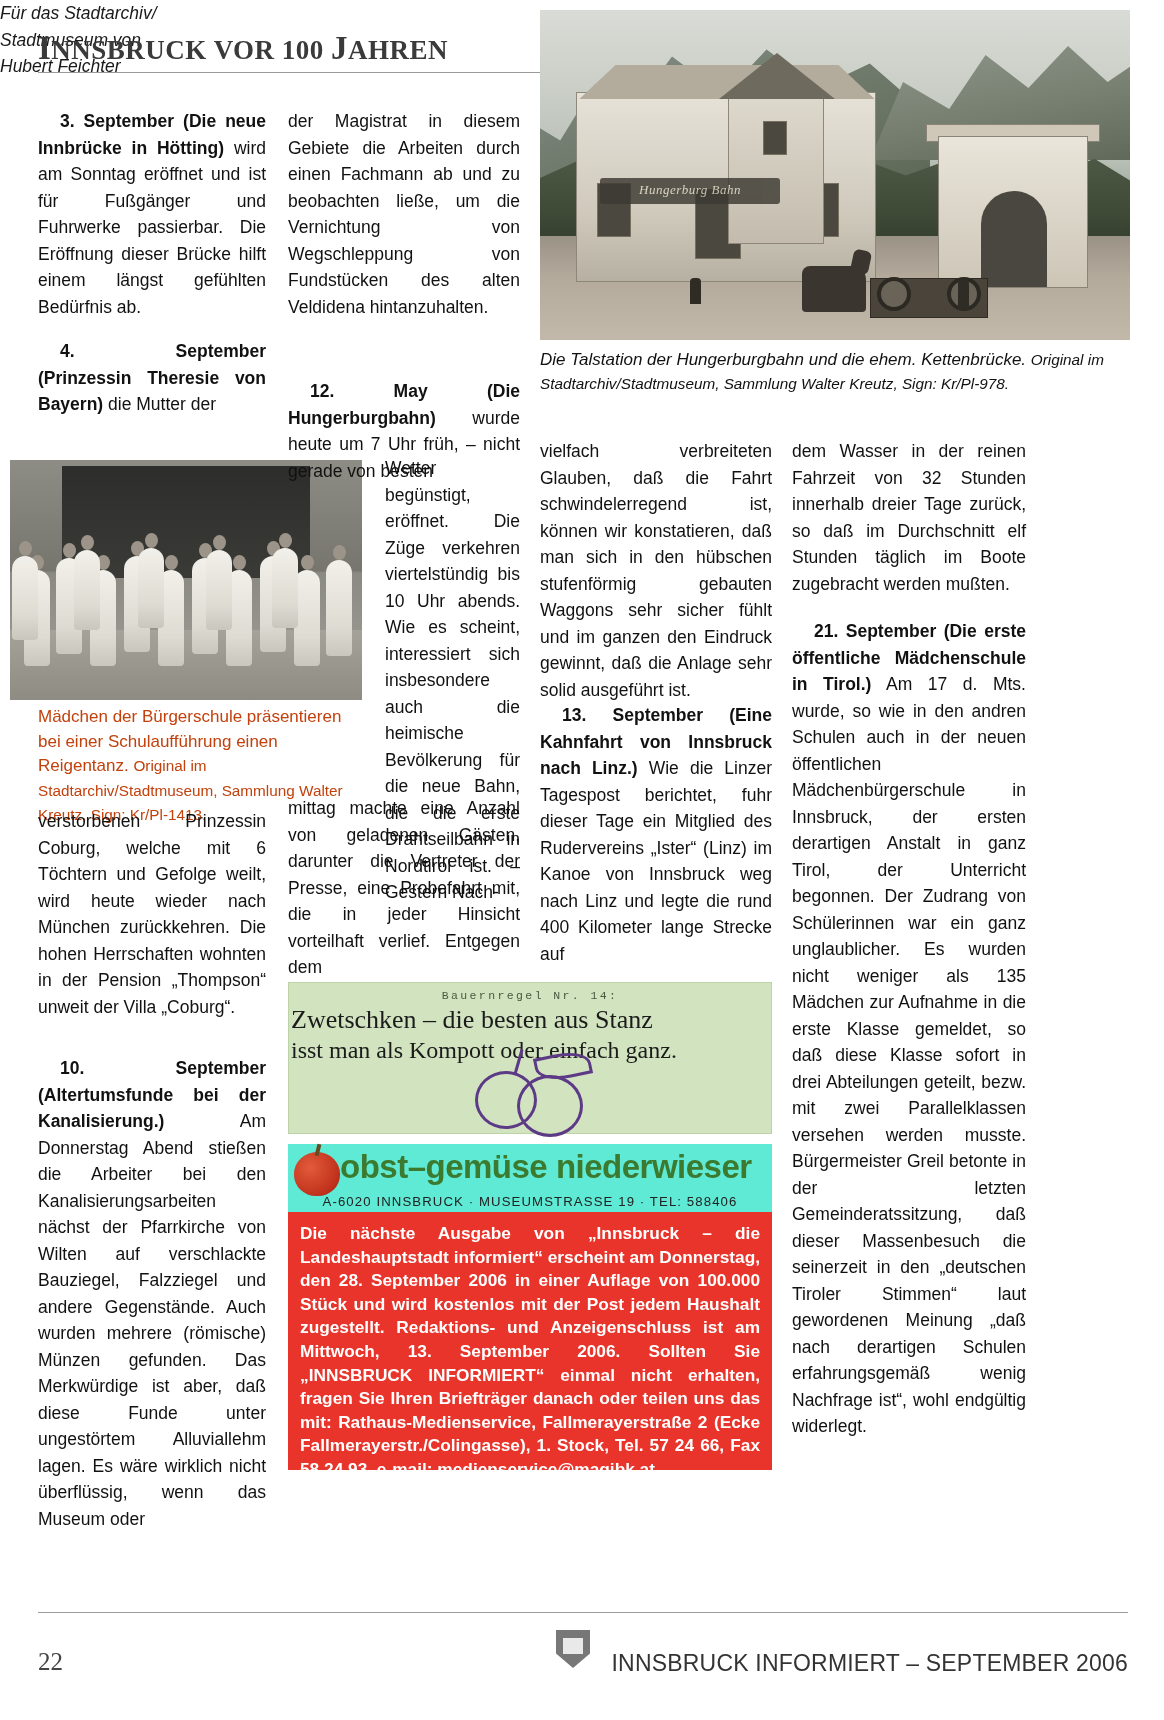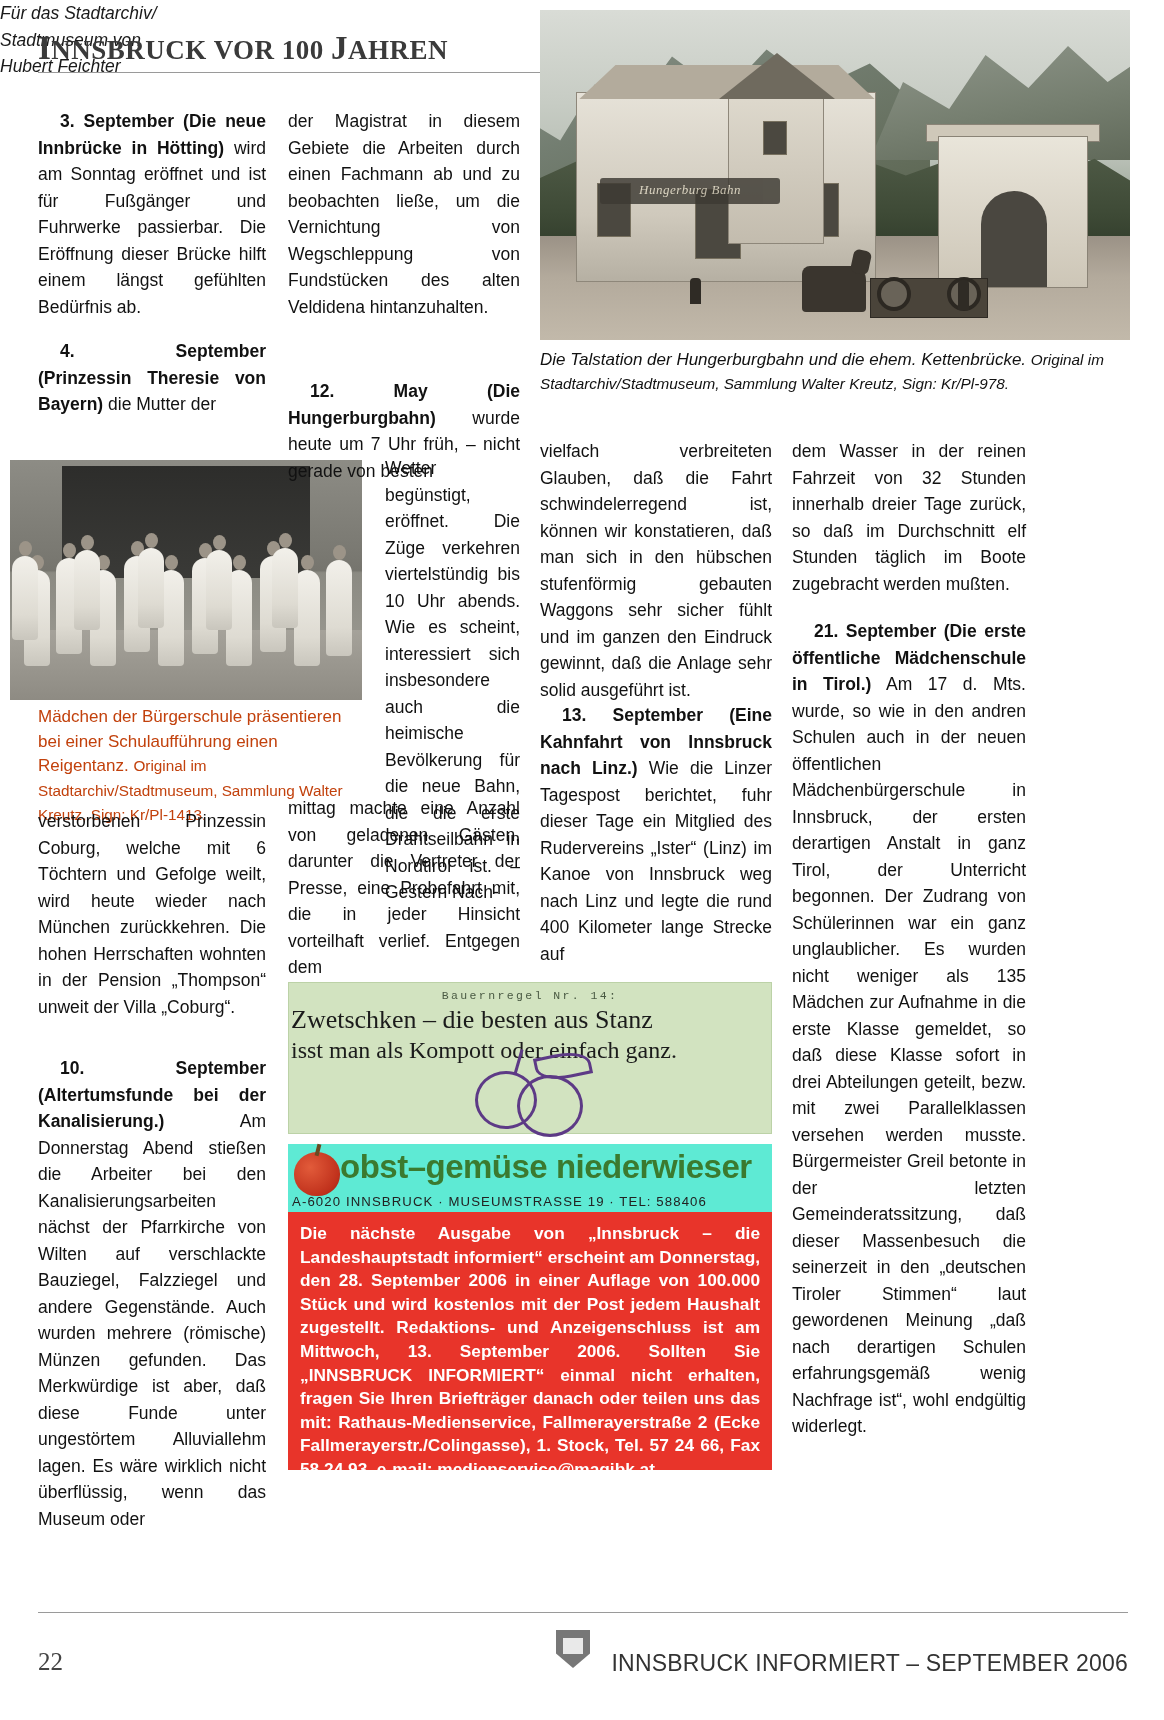--- a/index.html
+++ b/index.html
@@ -266,21 +266,21 @@
     background: #6a4a22; transform: rotate(14deg);
   }
   .brand-text {
     position: absolute; left: 52px; top: 4px;
     font-size: 33px; font-weight: bold; color: #3b7a2f; letter-spacing: -0.5px;
     white-space: nowrap;
   }
   .brand-addr {
     position: absolute; left: 4px; top: 50px; right: 4px;
     font-size: 13.2px; letter-spacing: 1.1px; color: #222;
-    text-align: left;
+    text-align: center;
     white-space: nowrap;
   }
 
   
   .ad-red {
     position: absolute;
     left: 288px; top: 1212px; width: 484px; height: 258px;
     background: #e8342a;
     color: #ffffff;
     padding: 10px 12px 8px 12px;

